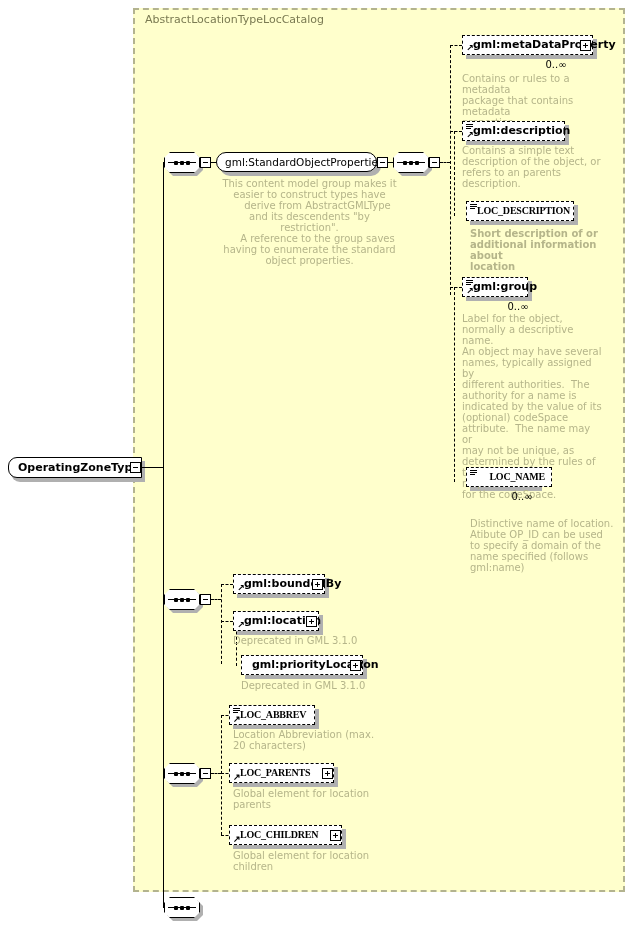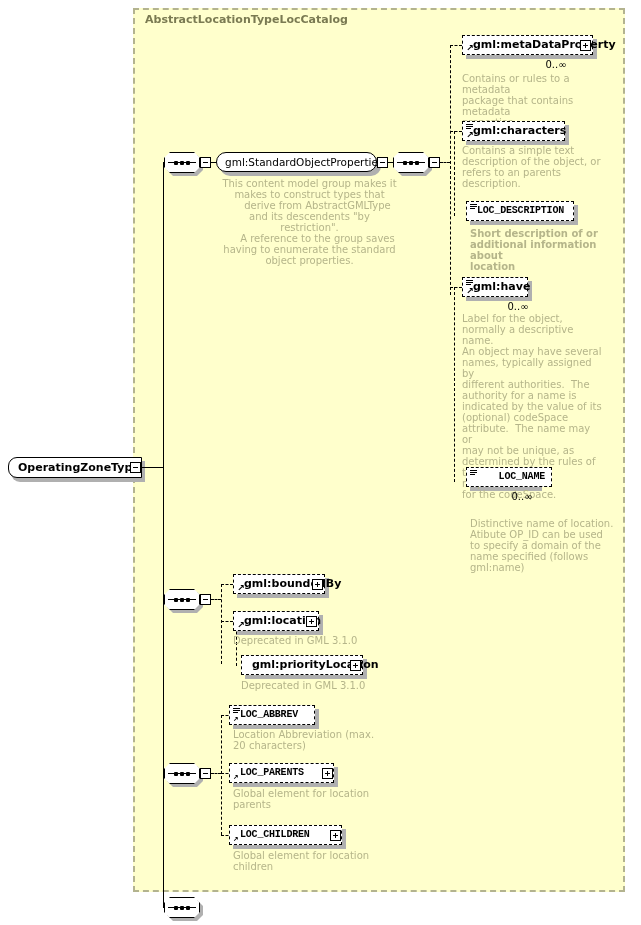--- a/index.html
+++ b/index.html
@@ -9,21 +9,21 @@
   }
   
   #model-panel{
     position:absolute;left:133px;top:8px;width:492px;height:884px;
     background:#ffffcc;
     border:2px dashed #b3b38f;
     box-sizing:border-box;
   }
   #panel-title{
     position:absolute;left:145px;top:13px;
-    font-size:11px;font-weight:bold;color:#7a7a52;
+    font-size:11px;font-weight:normal;color:#7a7a52;
     letter-spacing:0px;white-space:nowrap;
   }
 
   
   .shadow{position:absolute;background:#b0b0b0;z-index:0;}
 
   
   .type-box{
     position:absolute;background:#ffffff;
     border:1px solid #000000;
@@ -47,21 +47,21 @@
 
   
   .elem-box{
     position:absolute;background:#ffffff;
     border:1px dashed #000000;
     height:20px;line-height:18px;
     font-size:11px;font-weight:bold;color:#000;
     padding:0 6px 0 10px;white-space:nowrap;z-index:2;
     box-sizing:border-box;
   }
-  .elem-box.mono{font-family:Liberation Mono, monospace;font-size:10px;letter-spacing:-0.2px;}
+  .elem-box.mono{font-family:Liberation Serif, serif;font-size:10px;letter-spacing:-0.2px;}
 
   
   .expander{
     position:absolute;width:11px;height:11px;
     background:#ffffff;border:1px solid #000;
     box-sizing:border-box;z-index:3;
   }
   .expander::before{
     content:"";position:absolute;left:2px;top:4px;width:5px;height:1px;background:#000;
   }
@@ -152,21 +152,21 @@
 </div>
 <div class="expander" style="left:200px;top:157px;"></div>
 <div class="hline" style="left:211px;top:162px;width:6px;"></div>
 
 <div class="shadow" style="left:220px;top:156px;width:161px;height:20px;border-radius:11px;"></div>
 <div class="group-box" style="left:216px;top:152px;width:161px;">
   <span>gml:StandardObjectProperties</span>
 </div>
 <div class="expander" style="left:377px;top:157px;"></div>
 <div class="anno" style="left:222px;top:178px;width:175px;text-align:center;">This content model group makes it
-makes to construct types that
+easier to construct types have
      derive from AbstractGMLType
 and its descendents "by restriction".
      A reference to the group saves
 having to enumerate the standard
 object properties.</div>
 
 <div class="hline" style="left:388px;top:162px;width:7px;"></div>
 
 <div class="seq" style="left:393px;top:152px;">
   <div class="oshadow"></div>
@@ -197,21 +197,21 @@
 
 <div class="hdash" style="left:450px;top:131px;width:12px;"></div>
 <div class="shadow" style="left:466px;top:125px;width:103px;height:20px;"></div>
 <div class="elem-box" style="left:462px;top:121px;width:103px;">
   <span class="txt-glyph" style="left:3px;top:2px;">
       <i></i>
       <i></i>
       <i></i>
     </span>
   <span class="ref-arrow" style="left:3px;top:9px;">↗</span>
-  <span>gml:characters</span>
+  <span>gml:description</span>
 </div>
 <div class="anno" style="left:462px;top:145px;width:140px;">Contains a simple text
 description of the object, or
 refers to an parents
 description.</div>
 
 <div class="shadow" style="left:470px;top:205px;width:108px;height:20px;"></div>
 <div class="elem-box mono" style="left:466px;top:201px;width:108px;">
   <span class="txt-glyph" style="left:3px;top:2px;">
       <i></i>
@@ -226,21 +226,21 @@
 
 <div class="hdash" style="left:450px;top:287px;width:12px;"></div>
 <div class="shadow" style="left:466px;top:281px;width:66px;height:20px;"></div>
 <div class="elem-box" style="left:462px;top:277px;width:66px;">
   <span class="txt-glyph" style="left:3px;top:2px;">
       <i></i>
       <i></i>
       <i></i>
     </span>
   <span class="ref-arrow" style="left:3px;top:9px;">↗</span>
-  <span>gml:have</span>
+  <span>gml:group</span>
 </div>
 <div class="card" style="left:478px;top:301px;width:80px;text-align:center;">0..∞</div>
 <div class="anno" style="left:462px;top:313px;width:140px;">Label for the object,
 normally a descriptive name.
 An object may have several
 names, typically assigned by
 different authorities.  The
 authority for a name is
 indicated by the value of its
 (optional) codeSpace

